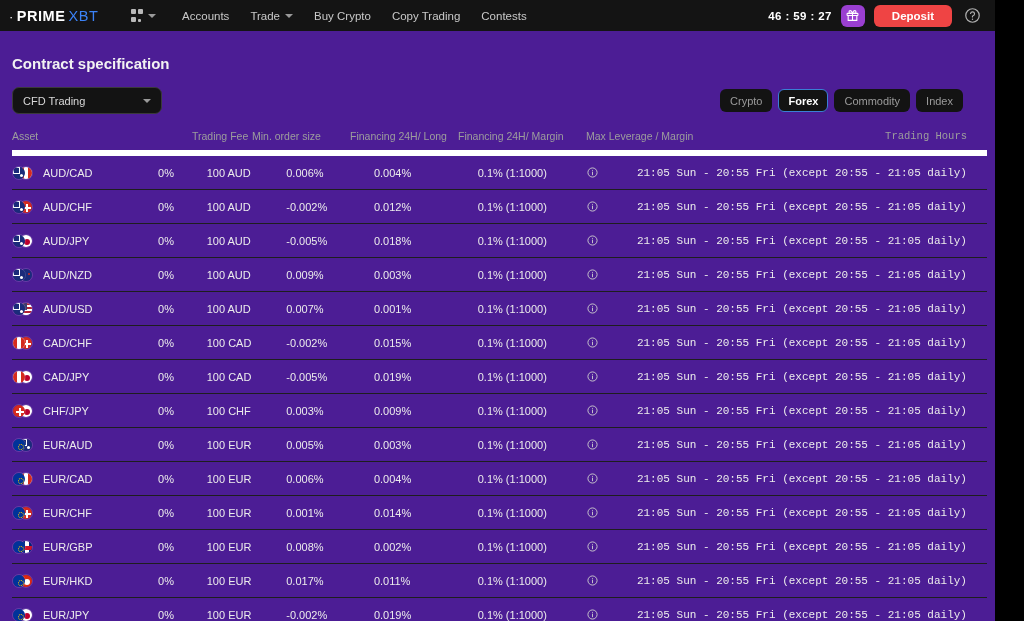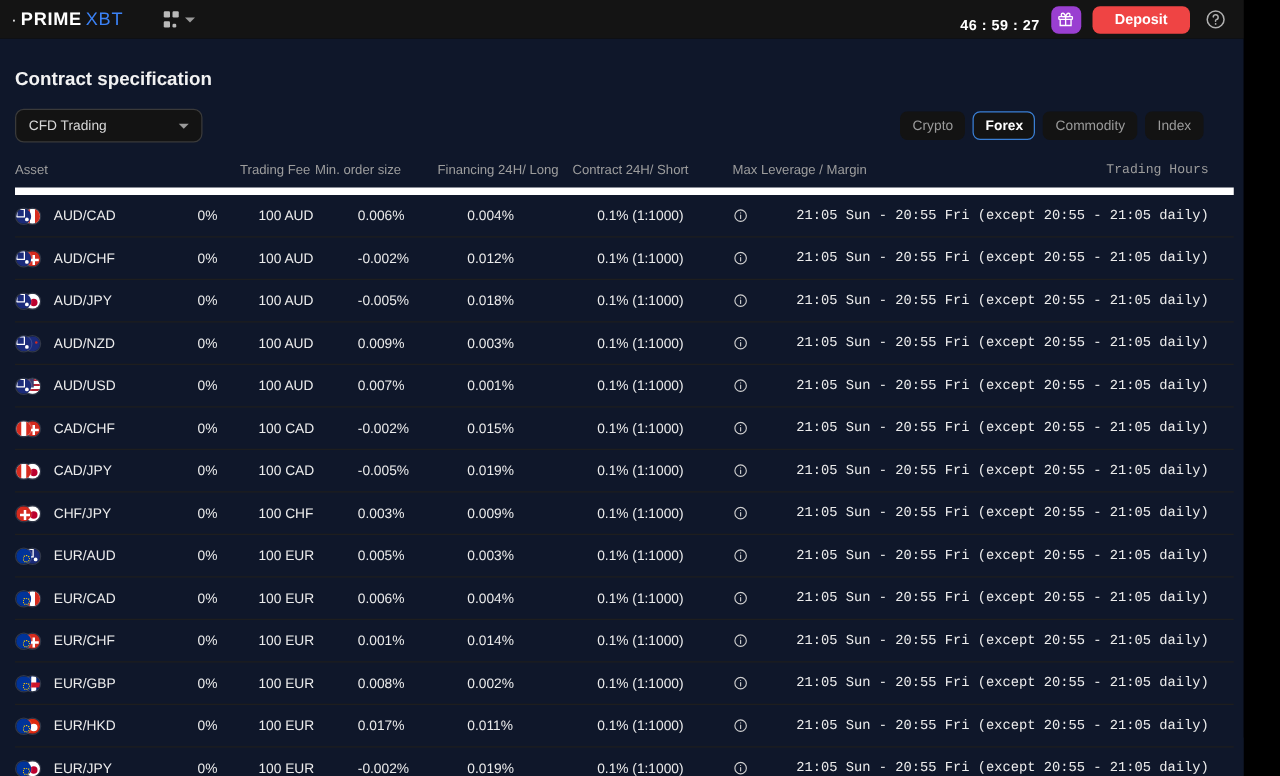--- a/index.html
+++ b/index.html
@@ -26,38 +26,38 @@
   .grid-btn { display:flex; align-items:center; gap:5px; margin-left:32px; cursor:pointer; }
   .grid-ico { display:grid; grid-template-columns:5px 5px; grid-template-rows:5px 5px; gap:2.5px; }
   .grid-ico i { background:#b9b9b9; display:block; width:5px; height:5px; border-radius:1px; }
   .grid-ico i.sm { width:3px; height:3px; align-self:end; justify-self:start; }
   .caret { width:0; height:0; border-left:4px solid transparent; border-right:4px solid transparent;
            border-top:4px solid #9a9a9a; }
 
   .navlinks { display:flex; align-items:center; gap:21px; margin-left:26px; }
   .navlink { color:#c9c9c9; font-size:11.5px; cursor:pointer; display:flex; align-items:center; gap:5px; white-space:nowrap; }
 
-  .right-group { margin-left:auto; display:flex; align-items:flex-end; gap:9px; }
+  .right-group { margin-left:auto; display:flex; align-items:center; gap:9px; }
   .timer { color:#ffffff; font-size:11.5px; font-weight:bold; letter-spacing:.4px; white-space:nowrap; }
   .gift-btn {
     width:24px; height:22px; border-radius:6px; background:#9A3FD1;
     display:flex; align-items:center; justify-content:center; cursor:pointer;
   }
   .deposit-btn {
     background:#ef4444; color:#ffffff; font-size:11.5px; font-weight:bold;
     border-radius:6px; height:22px; padding:0 18px;
     display:flex; align-items:center; justify-content:center; cursor:pointer; border:none;
   }
   .icon-btn { width:22px; height:22px; display:flex; align-items:center; justify-content:center; cursor:pointer; }
 
   
   .panel {
     position:absolute; top:31px; left:0;
     width:995px; height:590px;
-    background:#0f172a;
+    background:#4c1d95;
   }
   .panel-head { padding:24px 24px 0 12px; }
   .page-title { color:#f2f2f2; font-size:15px; font-weight:bold; margin-left:0; }
 
   .controls {
     display:flex; align-items:center; justify-content:space-between;
     margin-top:15px; padding-right:8px;gap:36px;
   }
   .select-box {
     width:150px; height:27px; border:1px solid #3a3a3a; border-radius:7px;
@@ -151,20 +151,38 @@
   <div class="grid-btn">
     <span class="grid-ico">
       <i></i>
         <i></i>
         <i></i>
         <i class="sm"></i>
     </span>
     <span class="caret"></span>
   </div>
 
+  <div class="navlinks">
+    <div class="navlink">
+      <span>Accounts</span>
+    </div>
+    <div class="navlink">
+      <span>Trade</span>
+      <span class="caret"></span>
+    </div>
+    <div class="navlink">
+      <span>Buy Crypto</span>
+    </div>
+    <div class="navlink">
+      <span>Copy Trading</span>
+    </div>
+    <div class="navlink">
+      <span>Contests</span>
+    </div>
+  </div>
 
   <div class="right-group">
     <div class="timer">46 : 59 : 27</div>
 
     <div class="gift-btn">
       <svg width="13" height="13" viewBox="0 0 24 24" fill="none" stroke="#ffffff" stroke-width="2">
         <rect x="2" y="8" width="20" height="4" rx="1"></rect>
         <path d="M4 12v9h16v-9M12 8v13"></path>
         <path d="M12 8C12 8 10.5 3 8 3a2.5 2.5 0 0 0 0 5h4zM12 8c0 0 1.5-5 4-5a2.5 2.5 0 0 1 0 5h-4z"></path>
       </svg>
@@ -208,21 +226,21 @@
       </div>
     </div>
   </div>
 
   <div class="table">
     <div class="thead">
       <div class="c-asset">Asset</div>
       <div class="c-fee">Trading Fee</div>
       <div class="c-size">Min. order size</div>
       <div class="c-long">Financing 24H/ Long</div>
-      <div class="c-short">Contract 24H/ Short</div>
+      <div class="c-short">Financing 24H/ Margin</div>
       <div class="c-lev">Max Leverage / Margin</div>
       <div class="c-info"></div>
       <div class="c-hours">Trading Hours</div>
     </div>
     <div id="tbody">
         <div class="row">
           <div class="c-asset">
             <span class="flags">
               <span class="flag back">
                 <span class="fl f-ca"></span>

